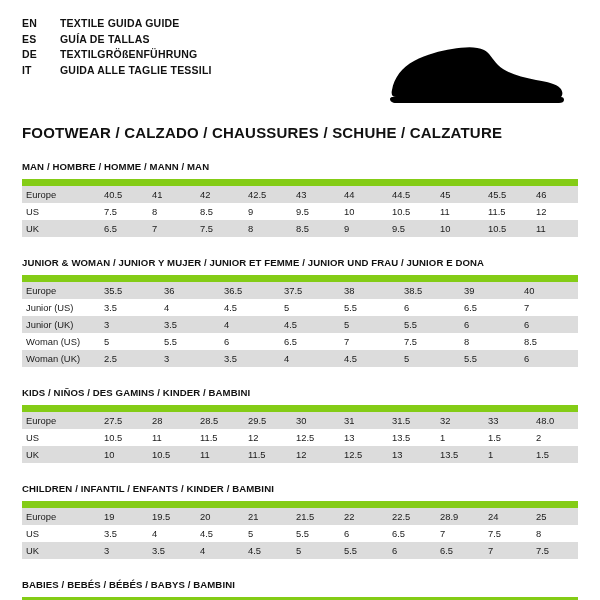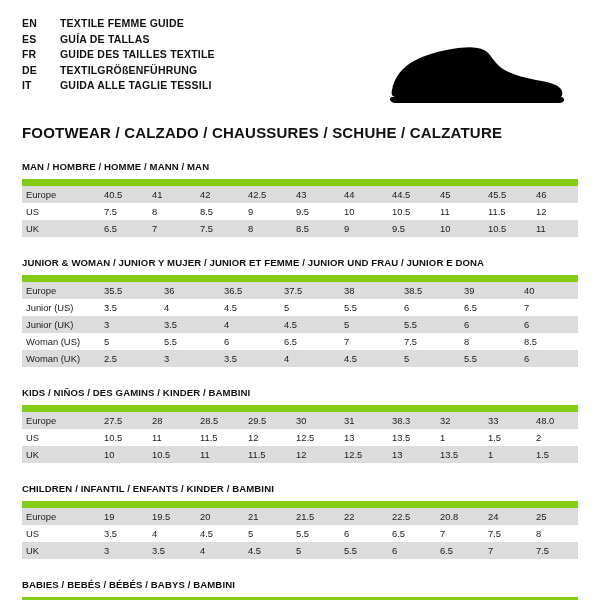--- a/index.html
+++ b/index.html
@@ -98,29 +98,25 @@
 </style>
 </head>
 <body>
 
 <div class="page">
 
   <div class="header">
     <div class="lang-block">
       <div class="lang-row">
         <div class="lang-code">EN</div>
-        <div class="lang-title">TEXTILE FEMME GUIDE</div>
+        <div class="lang-title">TEXTILE GUIDA GUIDE</div>
       </div>
       <div class="lang-row">
         <div class="lang-code">ES</div>
         <div class="lang-title">GUÍA DE TALLAS</div>
-      </div>
-      <div class="lang-row">
-        <div class="lang-code">FR</div>
-        <div class="lang-title">GUIDE DES TAILLES TEXTILE</div>
       </div>
       <div class="lang-row">
         <div class="lang-code">DE</div>
         <div class="lang-title">TEXTILGRÖßENFÜHRUNG</div>
       </div>
       <div class="lang-row">
         <div class="lang-code">IT</div>
         <div class="lang-title">GUIDA ALLE TAGLIE TESSILI</div>
       </div>
     </div>
@@ -252,21 +248,21 @@
     <table class="sizes">
       <tbody>
           <tr class="shaded">
         <td class="label">Europe</td>
         <td>27.5</td>
         <td>28</td>
         <td>28.5</td>
         <td>29.5</td>
         <td>30</td>
         <td>31</td>
-        <td>38.3</td>
+        <td>31.5</td>
         <td>32</td>
         <td>33</td>
         <td>48.0</td>
       </tr>
       <tr>
         <td class="label">US</td>
         <td>10.5</td>
         <td>11</td>
         <td>11.5</td>
         <td>12</td>
@@ -300,21 +296,21 @@
       <tbody>
           <tr class="shaded">
         <td class="label">Europe</td>
         <td>19</td>
         <td>19.5</td>
         <td>20</td>
         <td>21</td>
         <td>21.5</td>
         <td>22</td>
         <td>22.5</td>
-        <td>20.8</td>
+        <td>28.9</td>
         <td>24</td>
         <td>25</td>
       </tr>
       <tr>
         <td class="label">US</td>
         <td>3.5</td>
         <td>4</td>
         <td>4.5</td>
         <td>5</td>
         <td>5.5</td>

